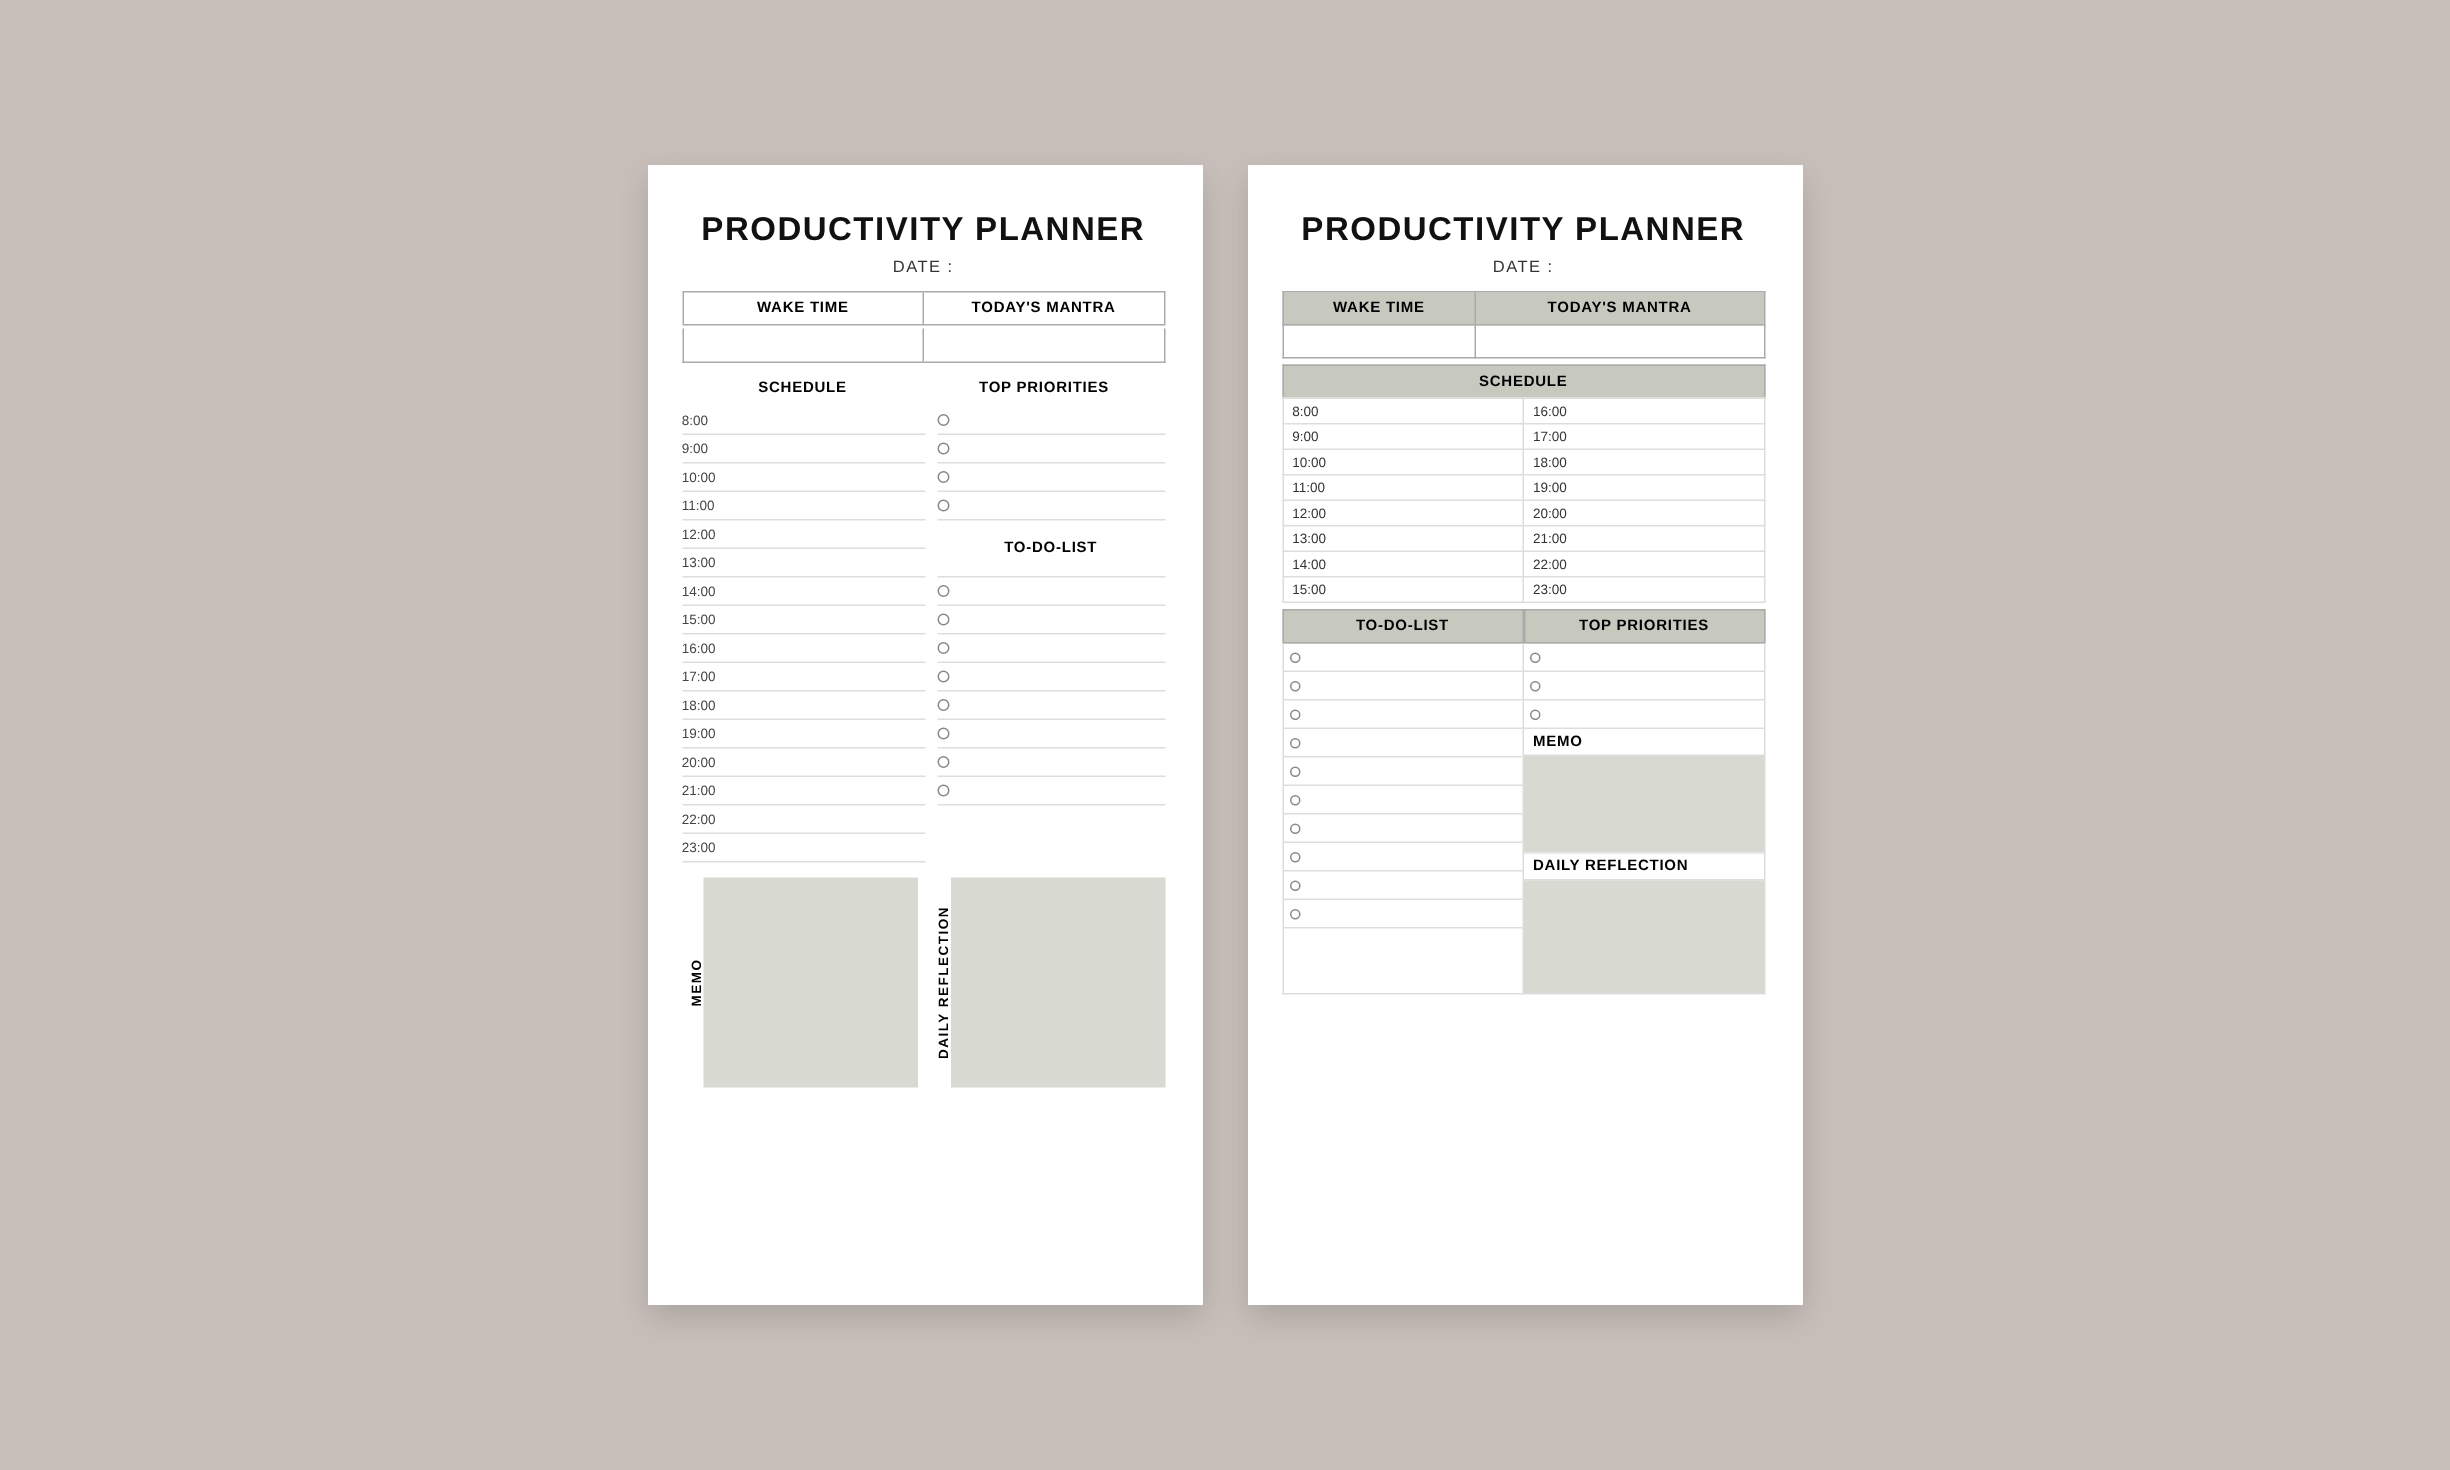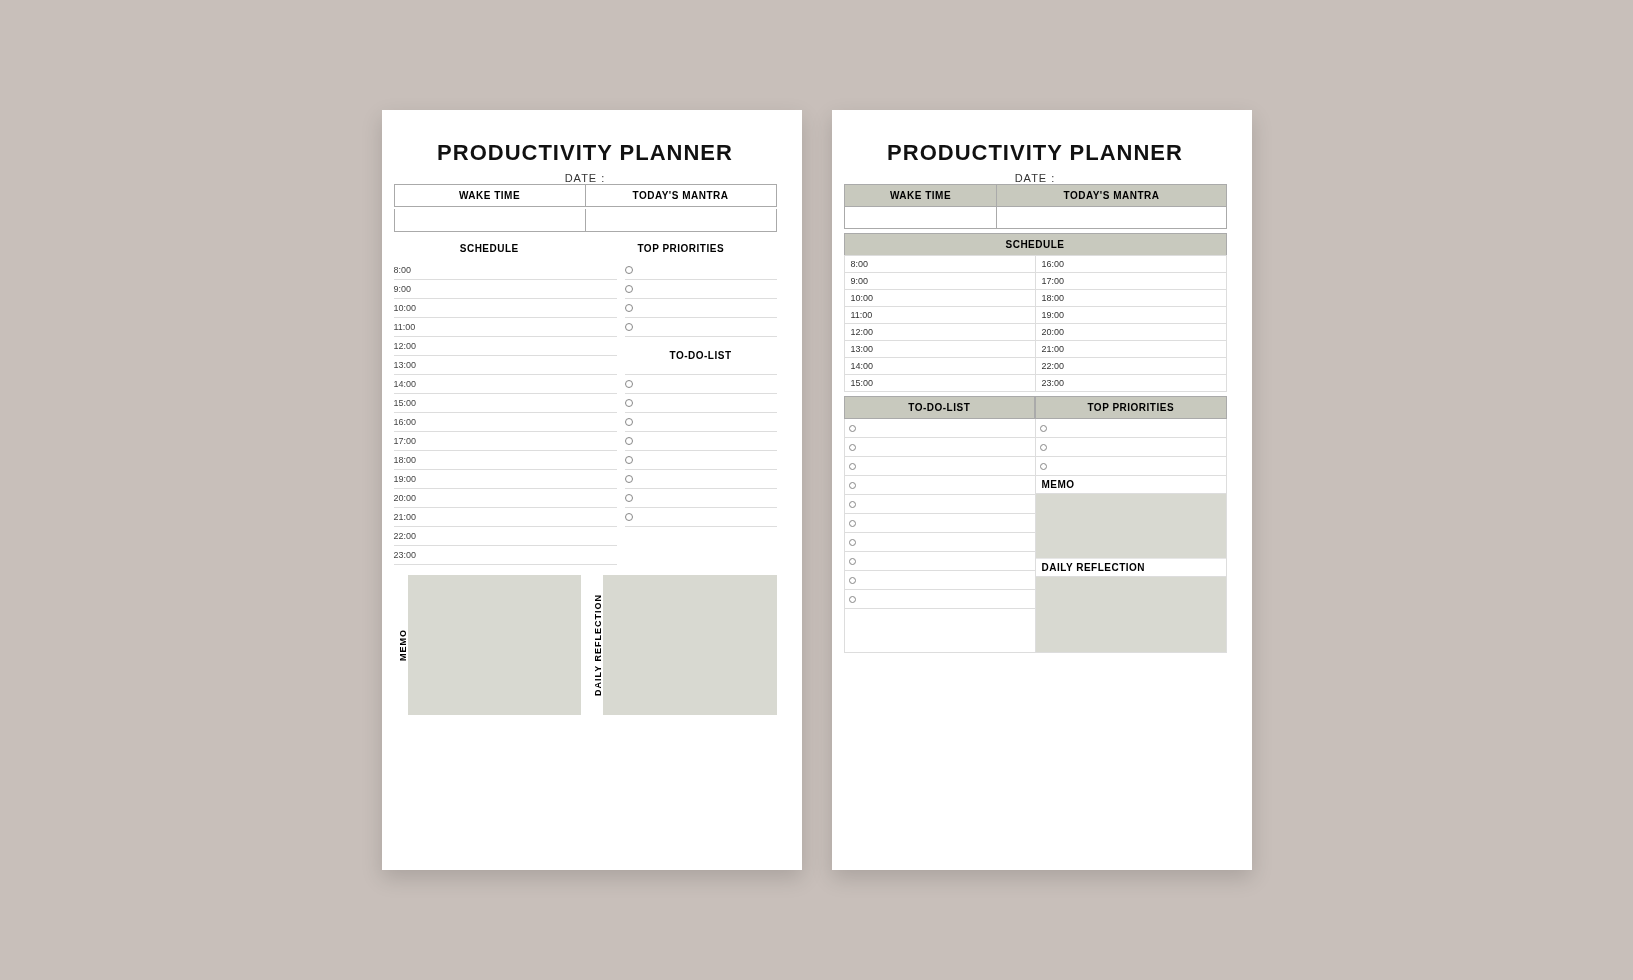--- a/index.html
+++ b/index.html
@@ -12,38 +12,39 @@
       font-family: Arial, sans-serif;
       padding: 40px 20px;
     }
     .pages-container {
       display: flex;
       gap: 30px;
       align-items: flex-start;
     }
     .page {
       background: #fff;
-      width: 420px;
+      width: 370px;
       min-height: 760px;
-      padding: 30px 25px 25px 12px;
+      padding: 30px 25px 25px 23px;
       box-shadow: 0 8px 20px rgba(0,0,0,0.15);
       position: relative;
     }
     .page-title {
       text-align: center;
       font-size: 22px;
       font-weight: 900;
       letter-spacing: 1px;
       margin-bottom: 6px;
       color: #111;
     }
     .page-date {
       text-align: center;
       font-size: 11px;
       letter-spacing: 1px;
+      margin-bottom: 10px;
       color: #333;
     }
 
     
     .left-page .header-row {
       display: flex;
       border: 1px solid #aaa;
       margin-bottom: 2px;
     }
     .left-page .header-cell {

